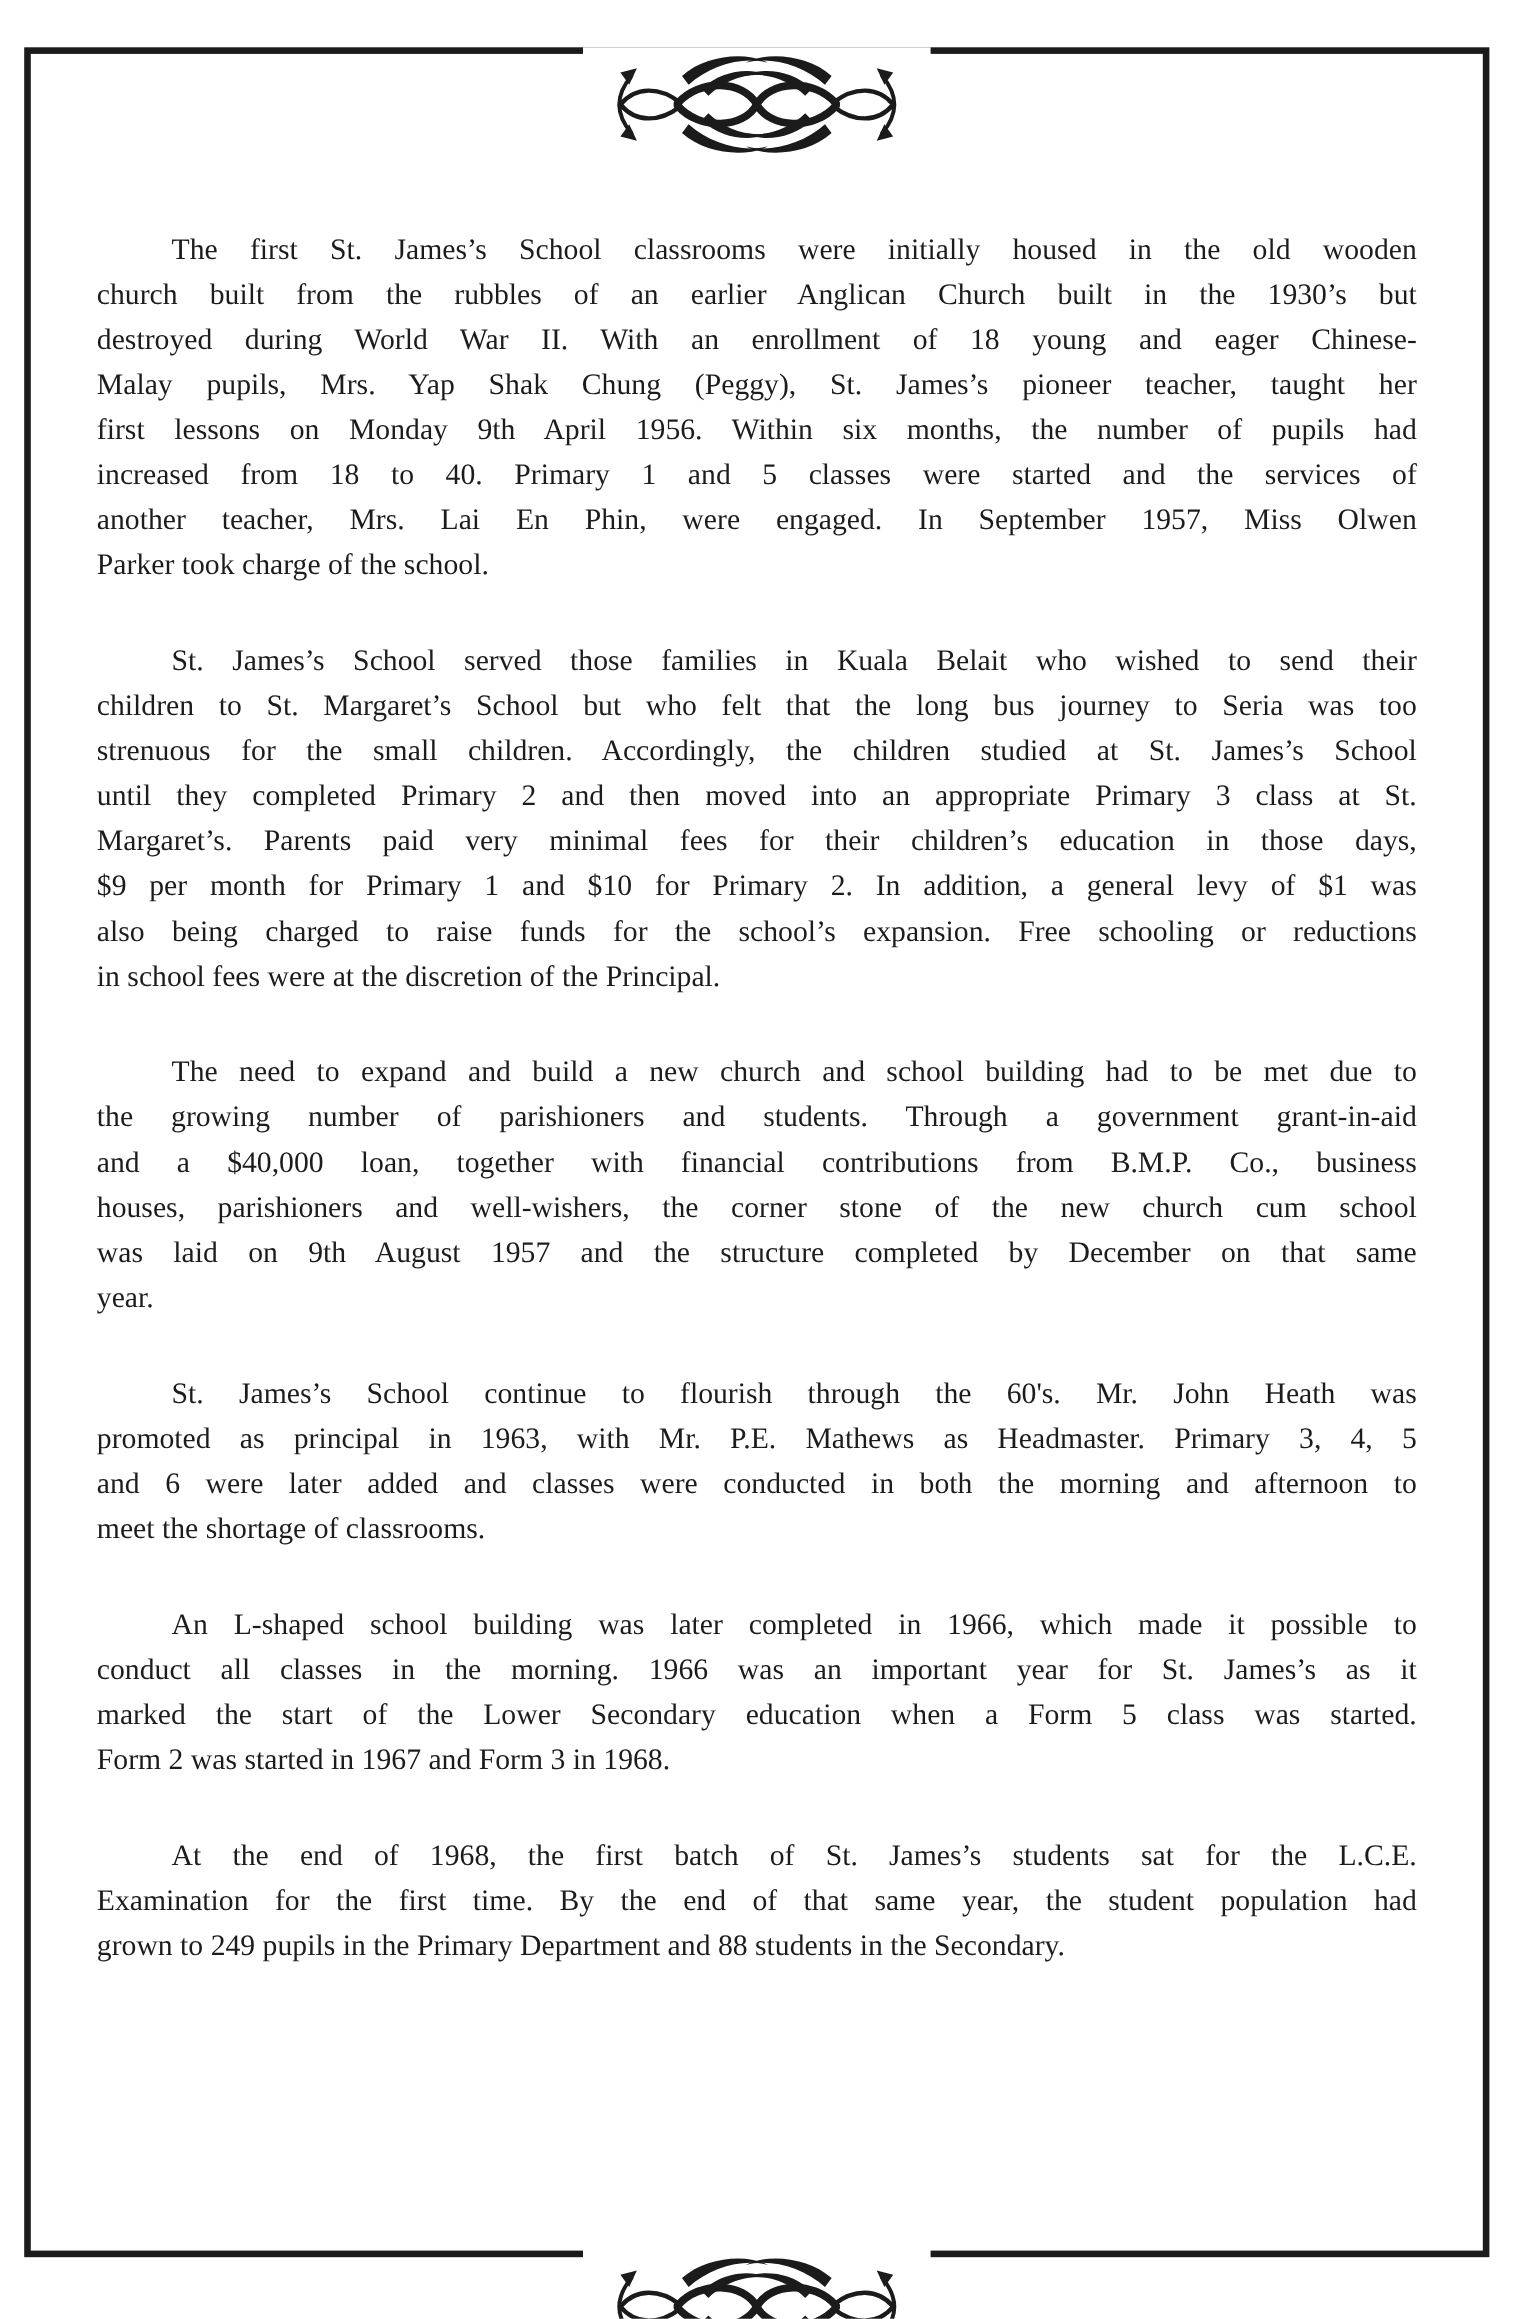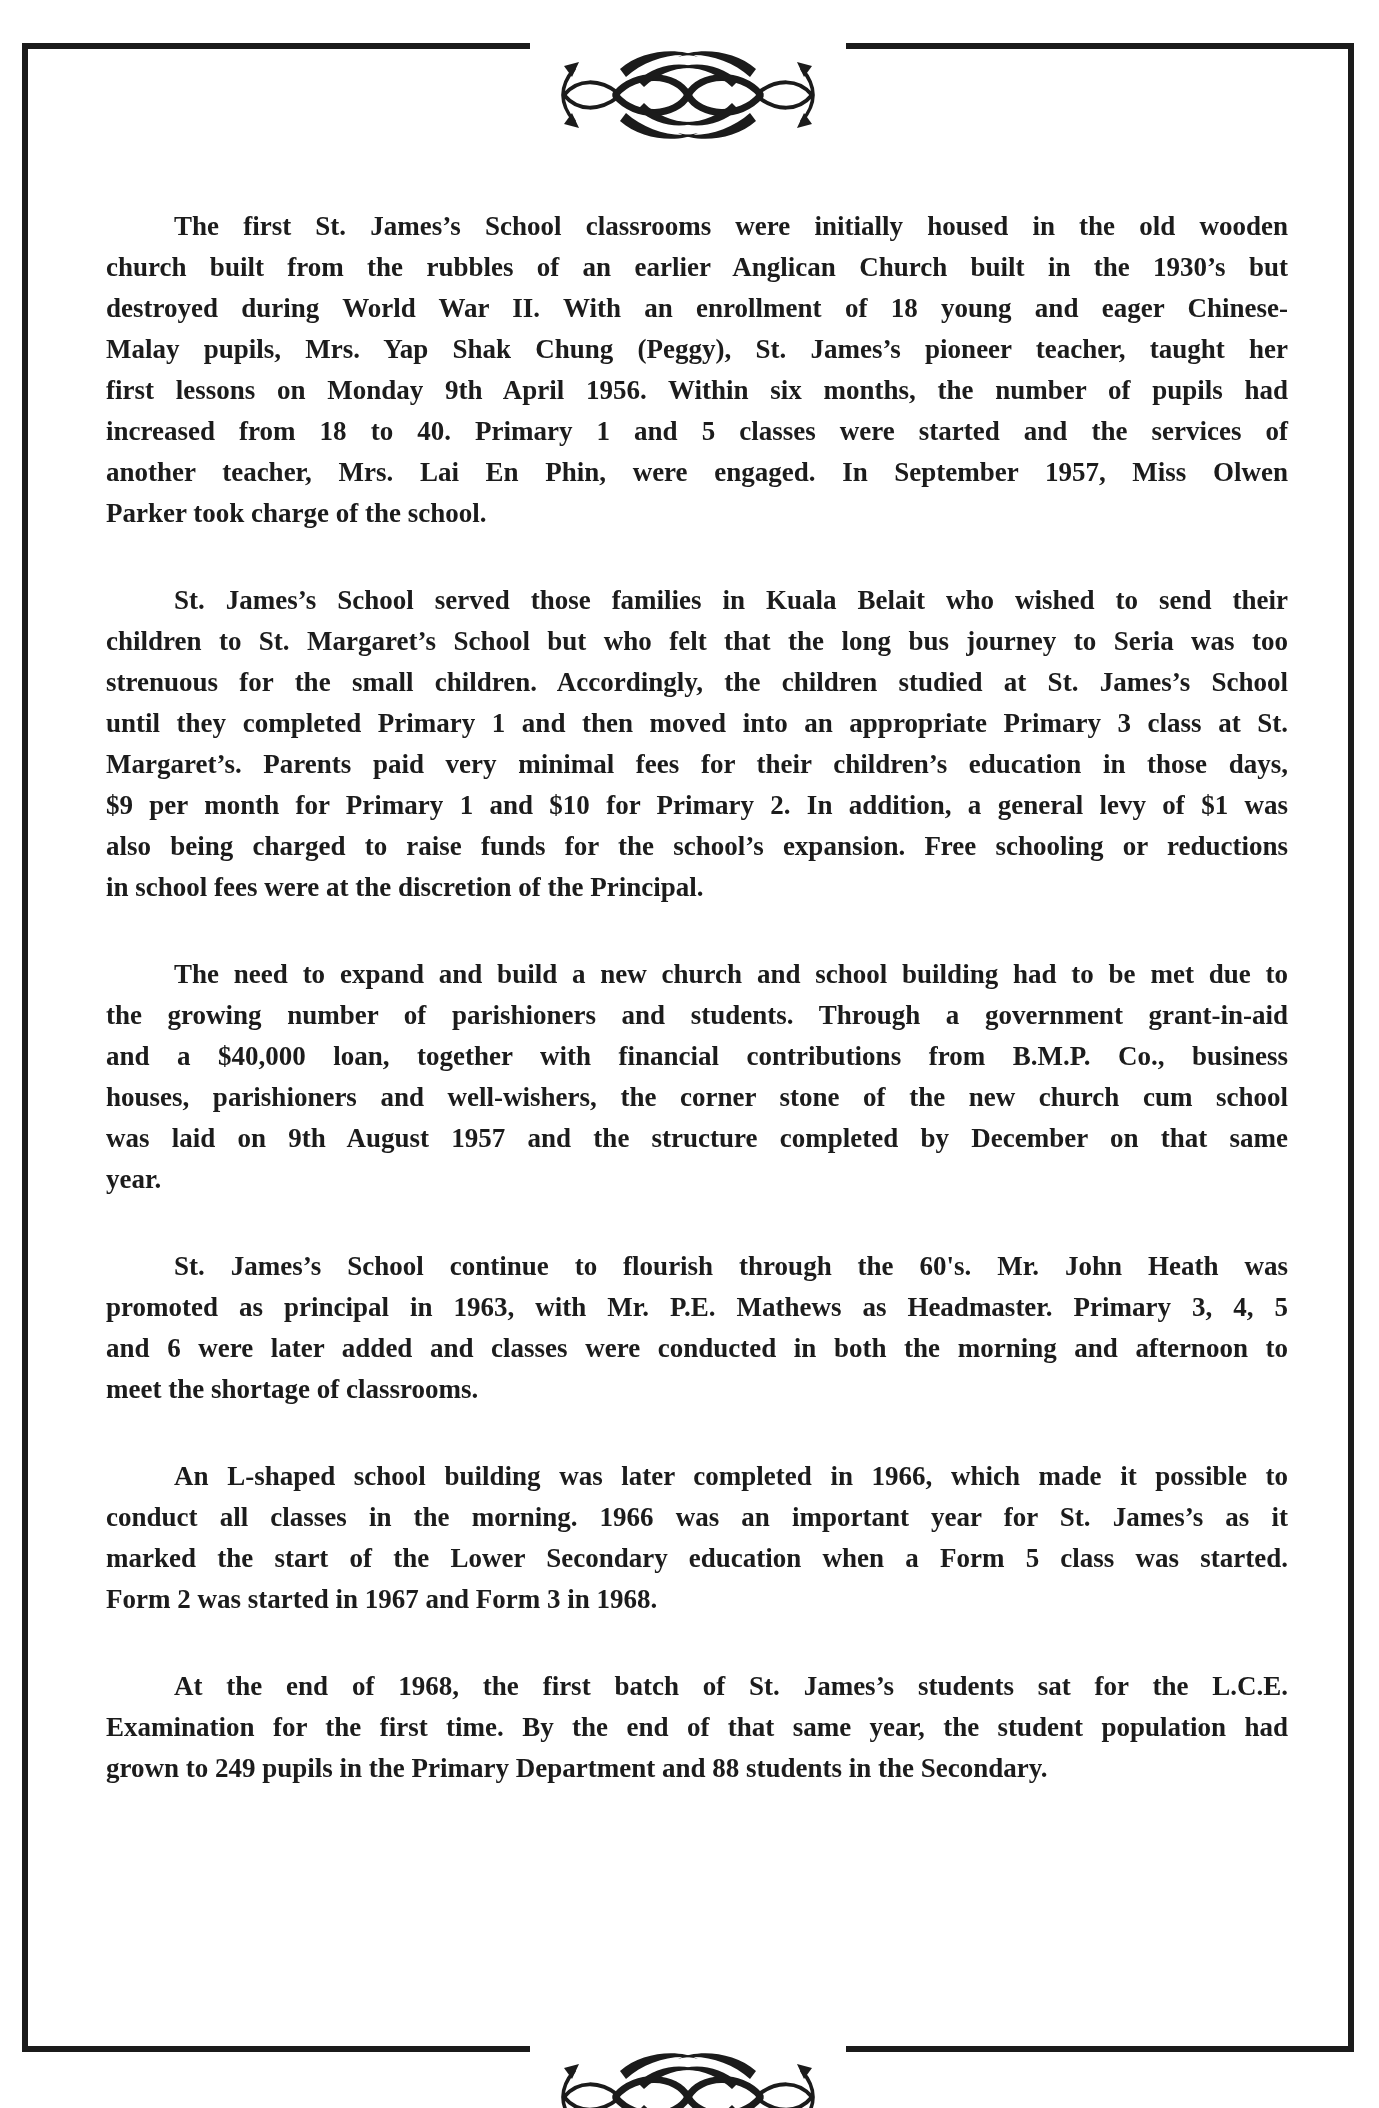--- a/index.html
+++ b/index.html
@@ -45,21 +45,21 @@
   
   .doc-body {
     position: absolute;
     left: 88px;
     top: 206px;
     width: 1200px;
     color: var(--text-color, #1c1c1c);
     font-size: 27px;
     line-height: 41px;
   }
-  .paragraph { margin: 0 0 46px 18px; font-weight: bold; }
+  .paragraph { margin: 0 0 46px 0; }
   .paragraph:last-child { margin-bottom: 0; }
   .pline {
     text-align: justify;
     text-align-last: justify;
   }
   .pline.first { text-indent: 68px; }
   .pline.last  { text-align-last: left; }
 </style>
 </head>
 <body style="--page-bg: #ffffff; --frame-color: #1b1b1b; --text-color: #1c1c1c;">
@@ -136,21 +136,21 @@
       <div class="pline">Malay pupils, Mrs. Yap Shak Chung (Peggy), St. James’s pioneer teacher, taught her</div>
       <div class="pline">first lessons on Monday 9th April 1956. Within six months, the number of pupils had</div>
       <div class="pline">increased from 18 to 40. Primary 1 and 5 classes were started and the services of</div>
       <div class="pline">another teacher, Mrs. Lai En Phin, were engaged. In September 1957, Miss Olwen</div>
       <div class="pline last">Parker took charge of the school.</div>
     </div>
     <div class="paragraph">
       <div class="pline first">St. James’s School served those families in Kuala Belait who wished to send their</div>
       <div class="pline">children to St. Margaret’s School but who felt that the long bus journey to Seria was too</div>
       <div class="pline">strenuous for the small children. Accordingly, the children studied at St. James’s School</div>
-      <div class="pline">until they completed Primary 1 and then moved into an appropriate Primary 3 class at St.</div>
+      <div class="pline">until they completed Primary 2 and then moved into an appropriate Primary 3 class at St.</div>
       <div class="pline">Margaret’s. Parents paid very minimal fees for their children’s education in those days,</div>
       <div class="pline">$9 per month for Primary 1 and $10 for Primary 2. In addition, a general levy of $1 was</div>
       <div class="pline">also being charged to raise funds for the school’s expansion. Free schooling or reductions</div>
       <div class="pline last">in school fees were at the discretion of the Principal.</div>
     </div>
     <div class="paragraph">
       <div class="pline first">The need to expand and build a new church and school building had to be met due to</div>
       <div class="pline">the growing number of parishioners and students. Through a government grant-in-aid</div>
       <div class="pline">and a $40,000 loan, together with financial contributions from B.M.P. Co., business</div>
       <div class="pline">houses, parishioners and well-wishers, the corner stone of the new church cum school</div>

